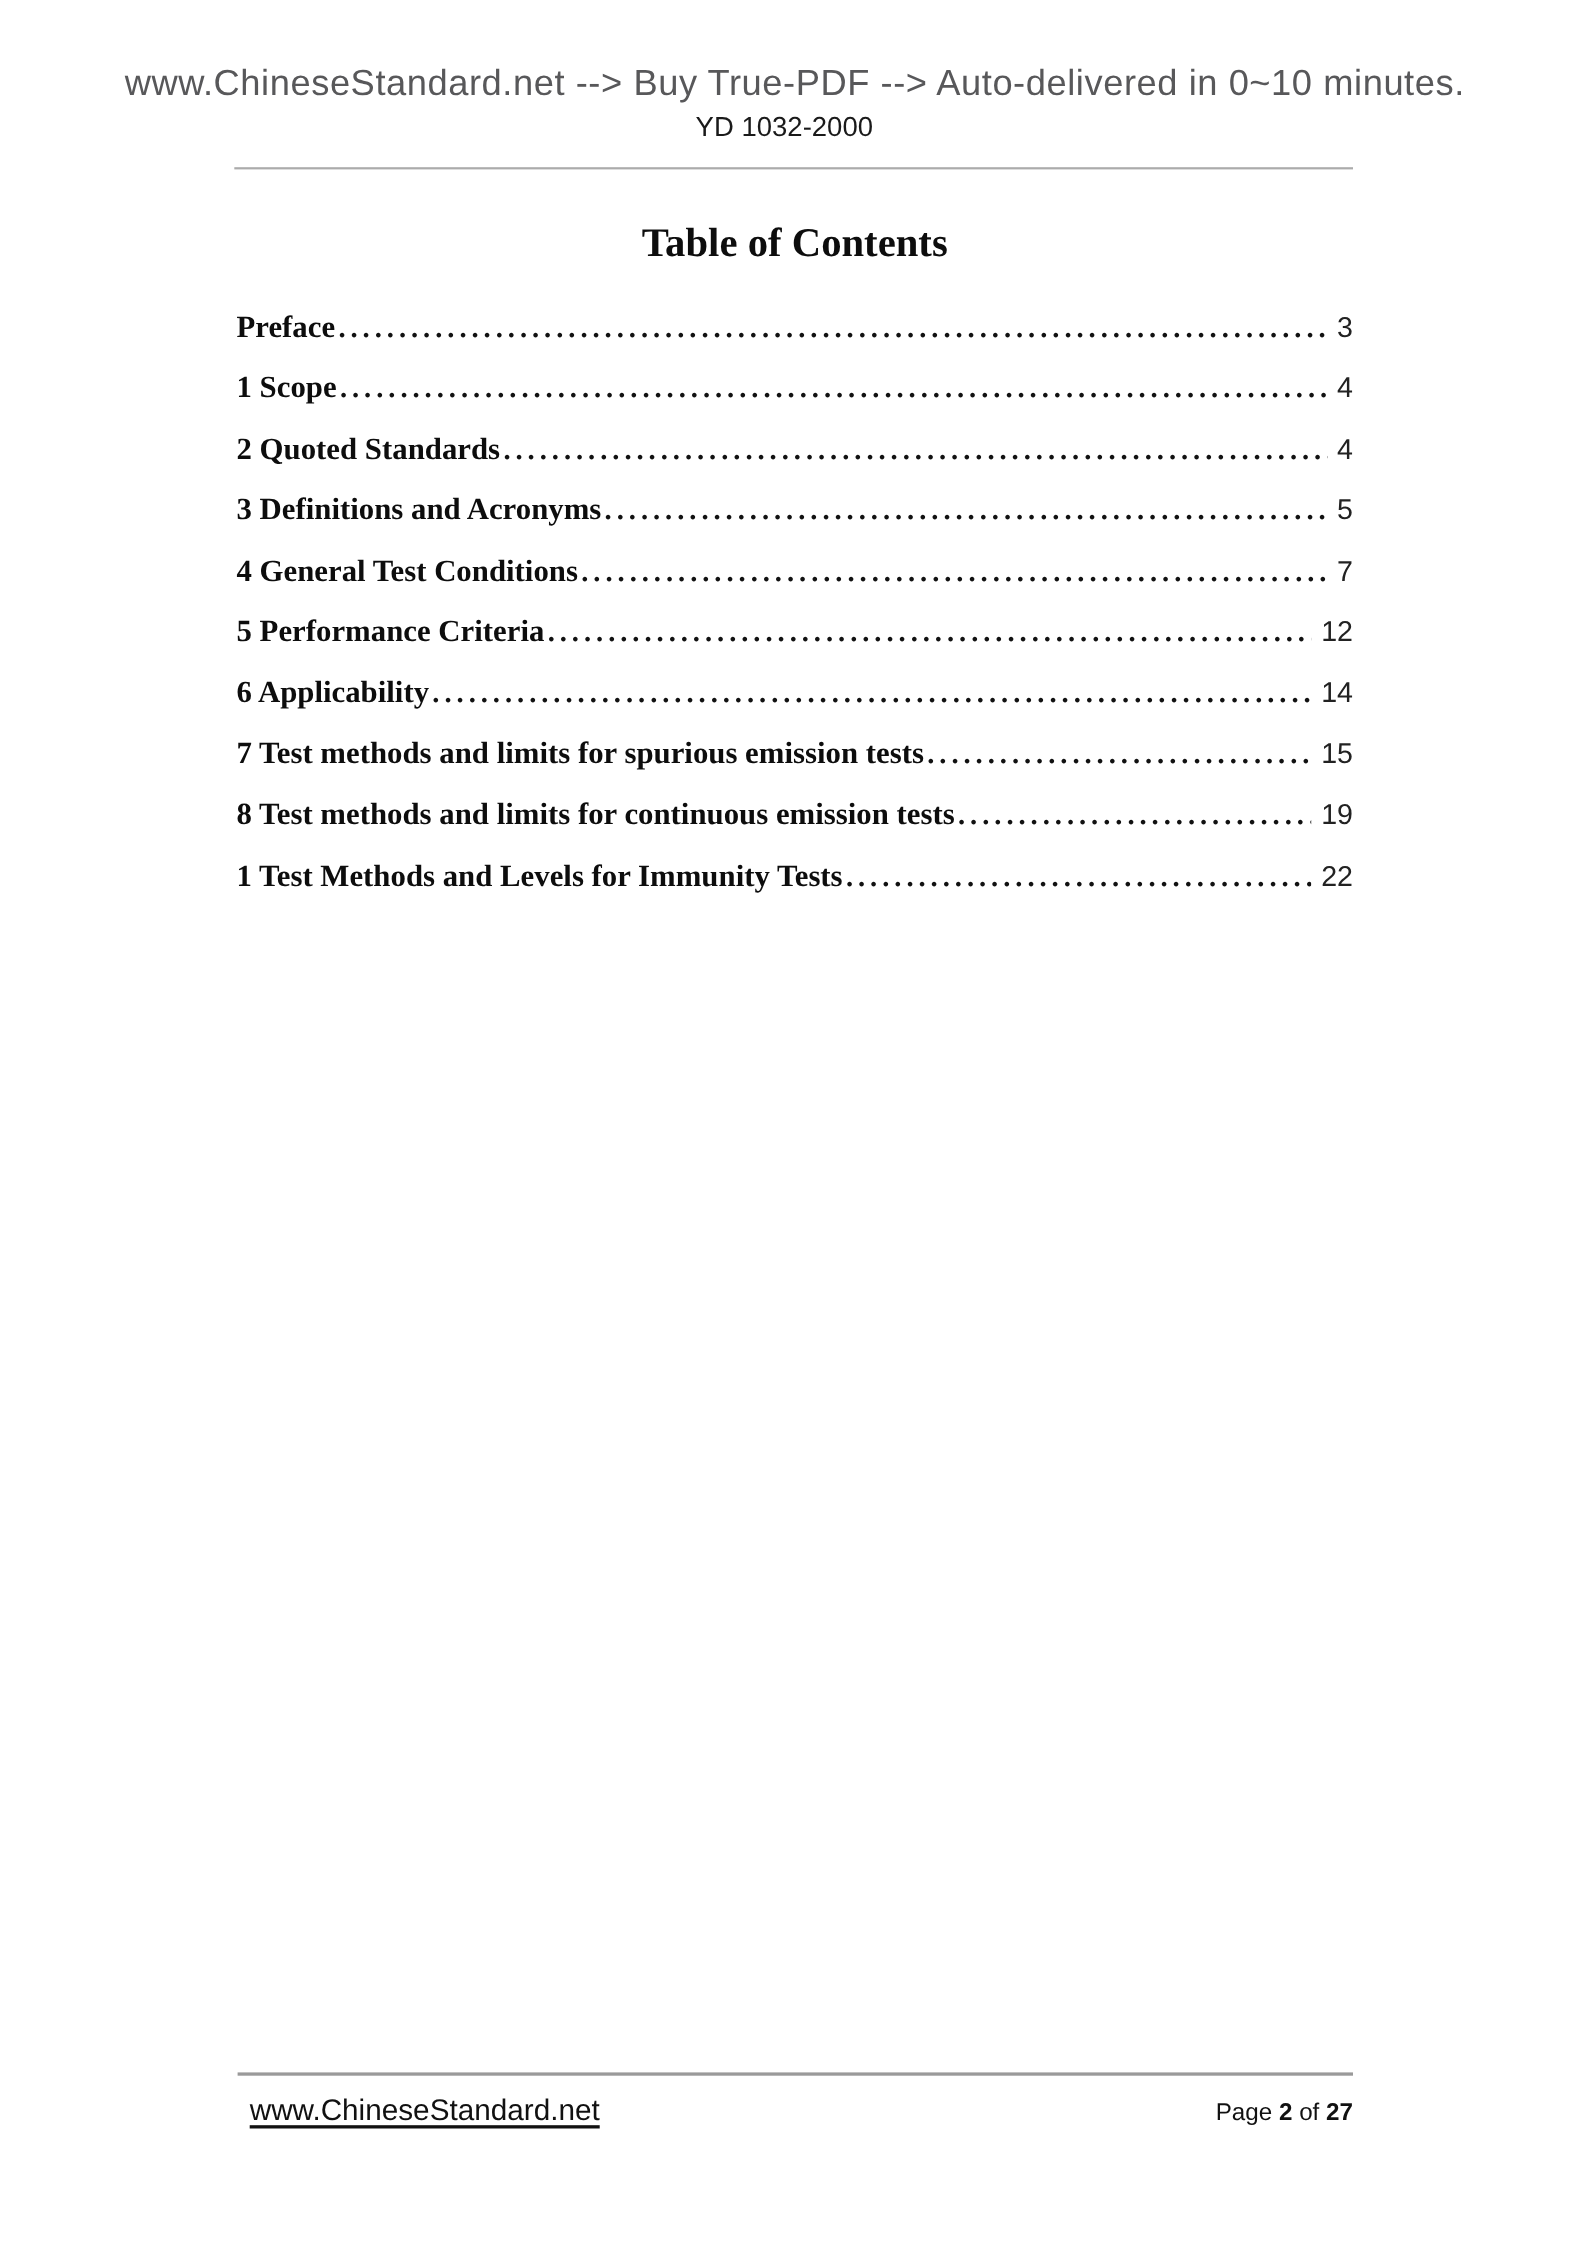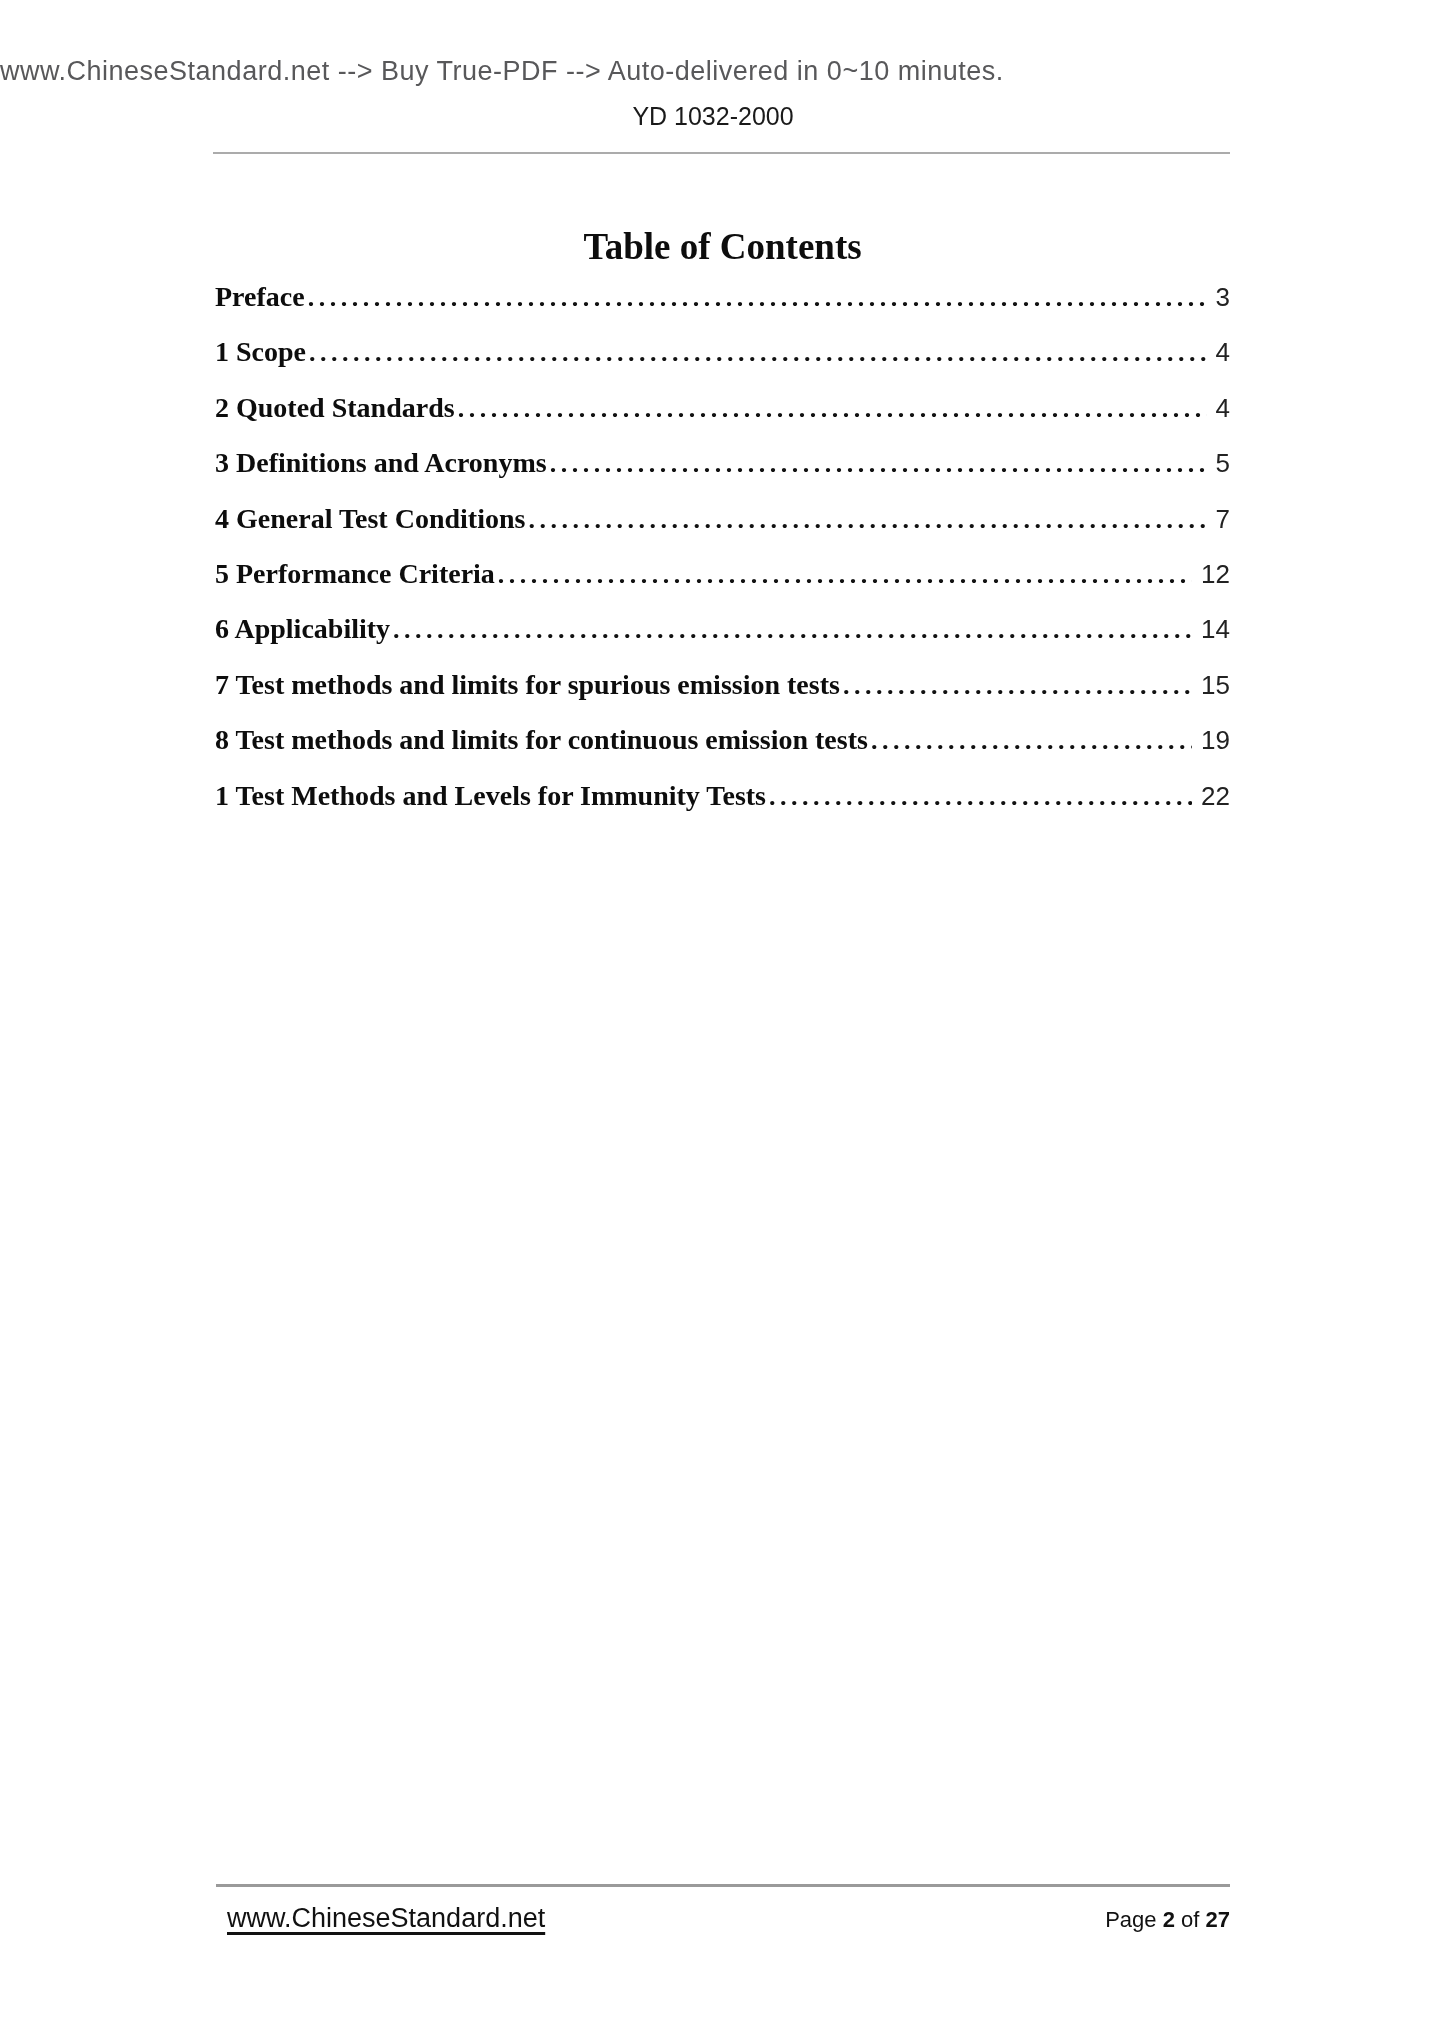--- a/index.html
+++ b/index.html
@@ -8,40 +8,40 @@
     background: #ffffff;
     position: relative;
     overflow: hidden;
     font-family: "Liberation Sans", "DejaVu Sans", sans-serif;
   }
   .serif { font-family: "Liberation Serif", "DejaVu Serif", serif; }
 
   
   .promo {
     position: absolute; top: 56px; left: 0; width: 1445px;
-    text-align: left;
-    font-size: 27px; color: var(--header-text, #58585a);
+    text-align: center;
+    font-size: 33px; color: var(--header-text, #58585a);
     letter-spacing: 0.5px;
     white-space: nowrap;
   }
   .std-code {
     position: absolute; top: 102px; left: 0; width: 1426px;
     text-align: center;
     font-size: 25px; color: var(--text, #1a1a1a);
   }
   .rule-top {
     position: absolute; top: 152px; left: 213px; width: 1017px; height: 2px;
     background: var(--rule-top, #ababab);
   }
 
   
   .doc-title {
     position: absolute; top: 200px; left: 0; width: 1445px;
     text-align: center;
-    font-weight: bold; font-size: 37px; color: #0d0d0d; margin-top: 25px;
+    font-weight: bold; font-size: 37px; color: #0d0d0d;
   }
 
   
   .toc {
     position: absolute; top: 282px; left: 215px; width: 1015px;
   }
   .toc-row {
     display: flex; align-items: baseline;
     height: 55.4px;
     line-height: 30px;

